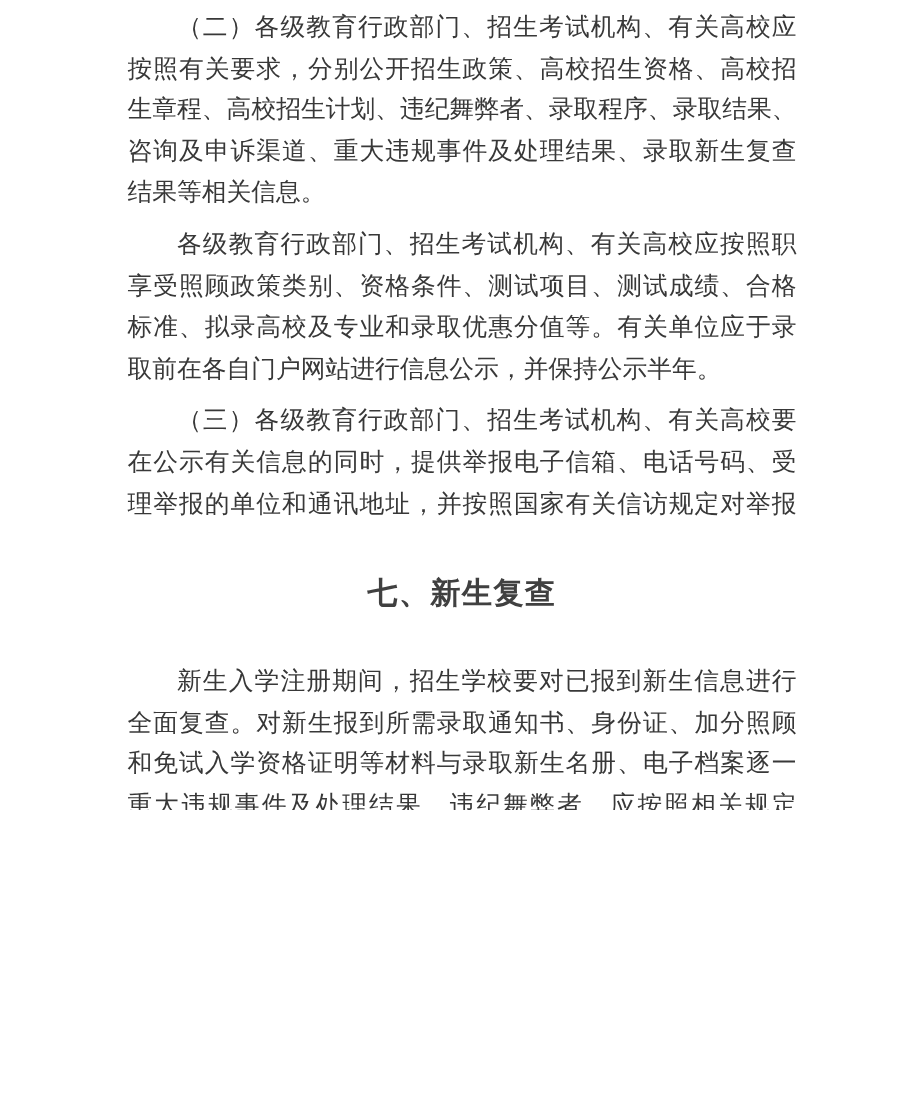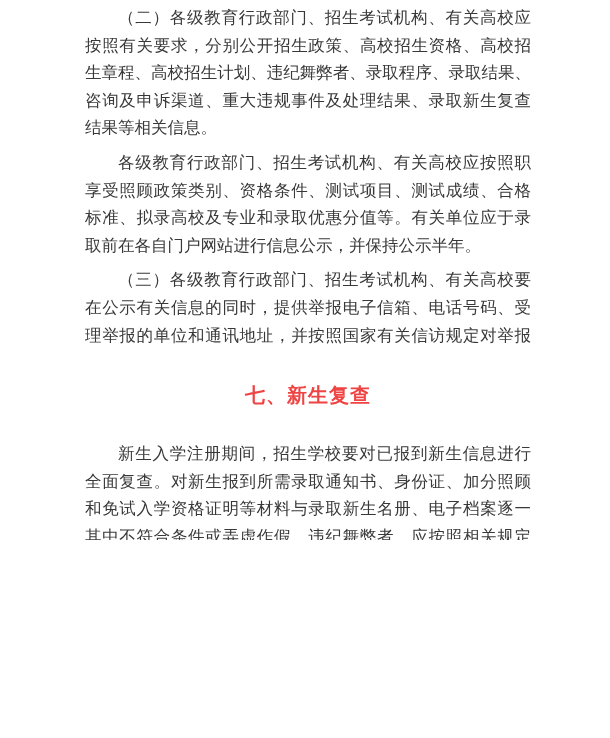--- a/index.html
+++ b/index.html
@@ -39,21 +39,21 @@
   .text-line.last {
     text-align-last: left;
   }
   .section-heading {
     margin: 34px 0 33px 0;
     text-align: center;
     font-family: "DejaVu Sans", sans-serif;
     font-weight: bold;
     font-size: 20px;
     line-height: 24px;
-    color: #ef4444;
+    color: #404040;
     letter-spacing: 1px;
   }
   .page-number {
     position: absolute;
     left: 0;
     right: 0;
     top: 707px;
     text-align: left;
     font-family: "DejaVu Sans", sans-serif;
     font-size: 11px;
@@ -87,19 +87,19 @@
       <div class="text-line">在公示有关信息的同时，提供举报电子信箱、电话号码、受</div>
       <div class="text-line">理举报的单位和通讯地址，并按照国家有关信访规定对举报</div>
     </div>
 
     <div class="section-heading">七、新生复查</div>
 
     <div class="paragraph">
       <div class="text-line first">新生入学注册期间，招生学校要对已报到新生信息进行</div>
       <div class="text-line">全面复查。对新生报到所需录取通知书、身份证、加分照顾</div>
       <div class="text-line">和免试入学资格证明等材料与录取新生名册、电子档案逐一</div>
-      <div class="text-line">其中不符合条件或弄虚作假、违纪舞弊者，应按照相关规定</div>
+      <div class="text-line">重大违规事件及处理结果、违纪舞弊者，应按照相关规定</div>
     </div>
 
   </div>
 
   <div class="page-number">17</div>
 </div>
 
 </body></html>

